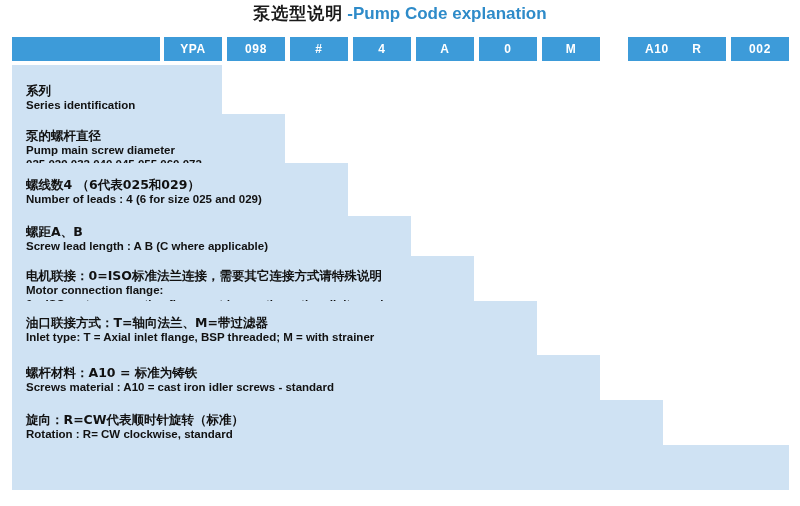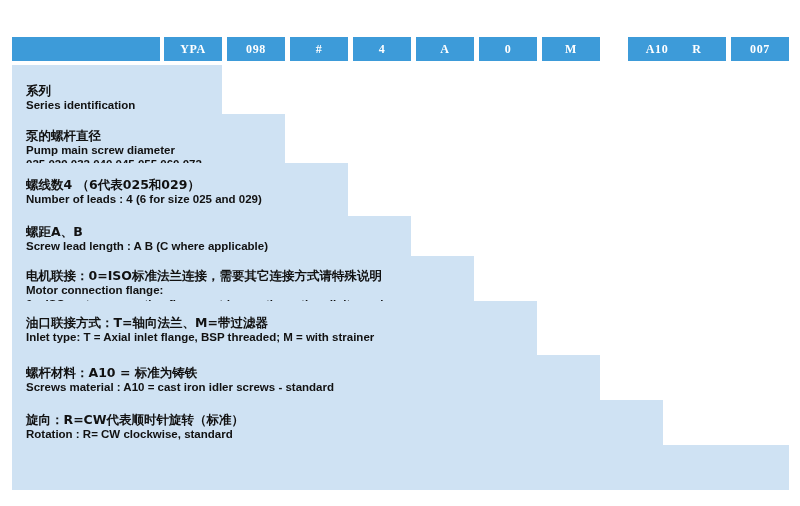--- a/index.html
+++ b/index.html
@@ -20,21 +20,21 @@
     font-size:17px;font-weight:700;color:#1a1a1a;
     letter-spacing:1px;
     font-family:"DejaVu Sans","Liberation Sans",sans-serif;
   }
   .title-en{
     font-size:17px;font-weight:700;color:#2e8bc9;
     margin-left:4px;
   }
 
   
-  .code-row{position:absolute;left:0;top:37px;width:800px;height:24px;font-family:Liberation Serif, serif;}
+  .code-row{position:absolute;left:0;top:37px;width:800px;height:24px;}
   .code-cell{
     position:absolute;top:0;height:24px;
     background:#3d9bd9;
     color:#ffffff;
     font-size:12px;font-weight:700;
     letter-spacing:.6px;
     display:flex;align-items:center;justify-content:center;
   }
   .code-cell.blank{background:#3d9bd9;}
 
@@ -63,33 +63,36 @@
     font-size:11.5px;font-weight:700;color:#111111;
     line-height:14px;
     white-space:nowrap;
   }
 </style>
 </head>
 <body>
 
 <div id="page">
 
+  <div class="title-wrap">
+    <span class="title-cn">泵选型说明</span><span class="title-en">-Pump Code explanation</span>
+  </div>
 
   <div class="code-row" id="code-row">
       <div class="code-cell blank" style="left: 12px; width: 148px;"></div>
       <div class="code-cell" style="left: 164px; width: 58px;">YPA</div>
       <div class="code-cell" style="left: 227px; width: 58px;">098</div>
       <div class="code-cell" style="left: 290px; width: 58px;">#</div>
       <div class="code-cell" style="left: 353px; width: 58px;">4</div>
       <div class="code-cell" style="left: 416px; width: 58px;">A</div>
       <div class="code-cell" style="left: 479px; width: 58px;">0</div>
       <div class="code-cell" style="left: 542px; width: 58px;">M</div>
       <div class="code-cell" style="left: 628px; width: 58px;">A10</div>
       <div class="code-cell" style="left: 668px; width: 58px;">R</div>
-      <div class="code-cell" style="left: 731px; width: 58px;">007</div>
+      <div class="code-cell" style="left: 731px; width: 58px;">002</div>
     </div>
 
   <div id="bands">
       <div class="band" style="top: 445px; width: 777px; height: 45px; z-index: -1;"></div>
       <div class="band" style="top: 65px; width: 210px; height: 49px;"></div>
       <div class="band-text" style="left: 12px; top: 83px; width: 800px; position: absolute;">
         <span class="ln-cn">系列</span>
         <span class="ln-en">Series identification</span>
       </div>
       <div class="band" style="top: 114px; width: 273px; height: 49px;"></div>

